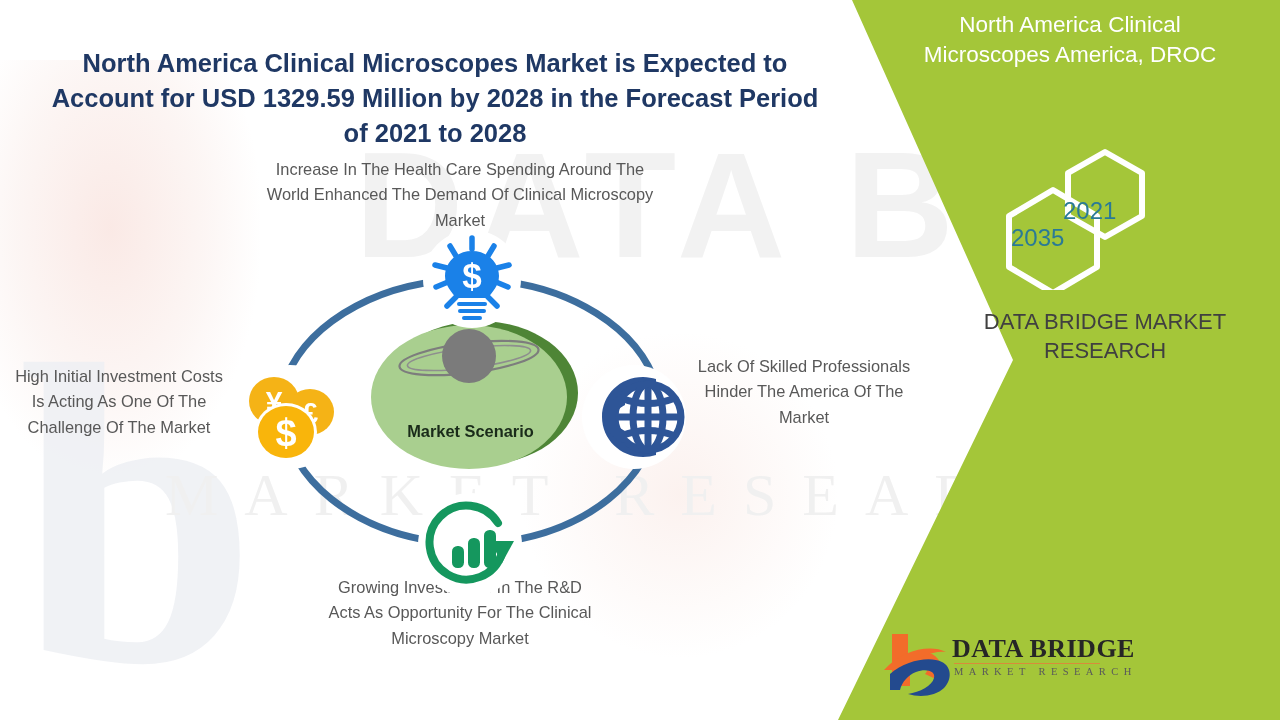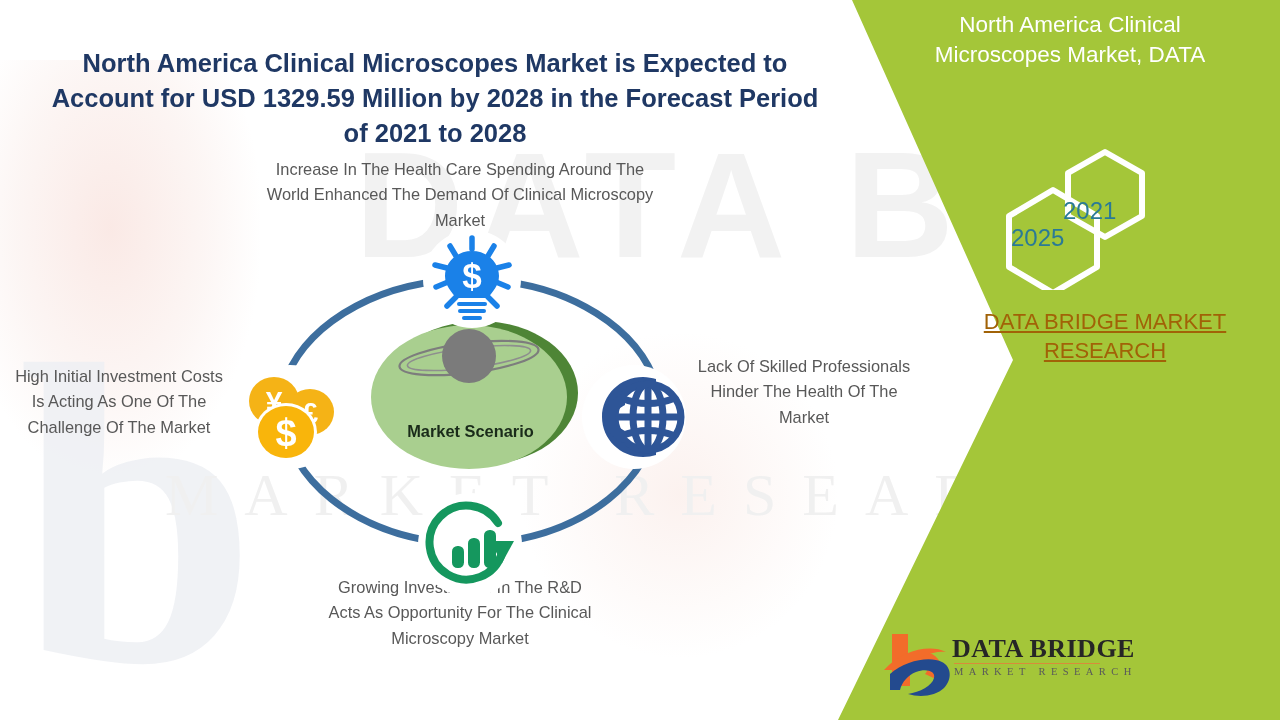--- a/index.html
+++ b/index.html
@@ -48,22 +48,22 @@
     color:#1f3864;font-weight:700;
   }
 
   .panel-title{
     position:absolute;left:905px;top:10px;width:330px;
     text-align:center;color:#ffffff;
     font-size:22.5px;line-height:1.33;font-weight:400;
   }
   .panel-brand{
     position:absolute;left:955px;top:307px;width:300px;
-    text-align:center;color:#a16207;
-    font-size:22px;line-height:1.32;font-weight:400;text-decoration:underline;
+    text-align:center;color:#404040;
+    font-size:22px;line-height:1.32;font-weight:400;
   }
 
   
   .hex-wrap{position:absolute;left:975px;top:140px;width:210px;height:150px;}
   .hex-label{
     position:absolute;color:#2a7a96;font-size:24px;
     font-family:"Liberation Sans", sans-serif;
   }
   .hex-2021{left:88px;top:40px;margin-top:17px;}
   .hex-2028{left:36px;top:84px;}
@@ -126,36 +126,36 @@
     <div class="wm-databridge">DATA BRIDGE</div>
     <div class="wm-mr">MARKET RESEARCH</div>
   </div>
 
   <svg width="1280" height="720" style="position:absolute;left:0;top:0;">
     <polygon points="852,0 1280,0 1280,720 838,720 1013,360" fill="#a4c639"></polygon>
   </svg>
 
   <div class="main-title">North America Clinical Microscopes Market is Expected to Account for USD 1329.59 Million by 2028 in the Forecast Period of 2021 to 2028</div>
 
-  <div class="panel-title">North America Clinical Microscopes Market, DATA</div>
+  <div class="panel-title">North America Clinical Microscopes America, DROC</div>
 
   <div class="hex-wrap">
     <svg width="210" height="150" viewBox="0 0 210 150">
       <polygon points="130,12 167,33 167,76 130,97 93,76 93,33" fill="none" stroke="#ffffff" stroke-width="6" stroke-linejoin="round"></polygon>
       <polygon points="78,50 122,76 122,127 78,153 34,127 34,76" fill="none" stroke="#ffffff" stroke-width="6" stroke-linejoin="round"></polygon>
     </svg>
     <div class="hex-label hex-2021">2021</div>
-    <div class="hex-label hex-2028">2025</div>
+    <div class="hex-label hex-2028">2035</div>
   </div>
 
   <div class="panel-brand">DATA BRIDGE MARKET RESEARCH</div>
 
   <div class="callout c-top">Increase In The Health Care Spending Around The World Enhanced The Demand Of Clinical Microscopy  Market</div>
   <div class="callout c-left">High Initial Investment Costs Is Acting As One Of The Challenge Of The Market</div>
-  <div class="callout c-right">Lack Of Skilled Professionals Hinder The Health Of The Market</div>
+  <div class="callout c-right">Lack Of Skilled Professionals Hinder The America Of The Market</div>
   <div class="callout c-bottom">Growing Investments In The R&amp;D Acts As  Opportunity For The Clinical Microscopy Market</div>
 
   <div class="diagram">
 
     <svg width="460" height="345" viewBox="0 0 460 345">
       <g fill="none" stroke="#3d6e9e" stroke-width="7" stroke-linecap="round">
 
         <path d="M 247 55 A 190 137 0 0 1 417 162"></path>
 
         <path d="M 417 193 A 190 137 0 0 1 262 317"></path>

